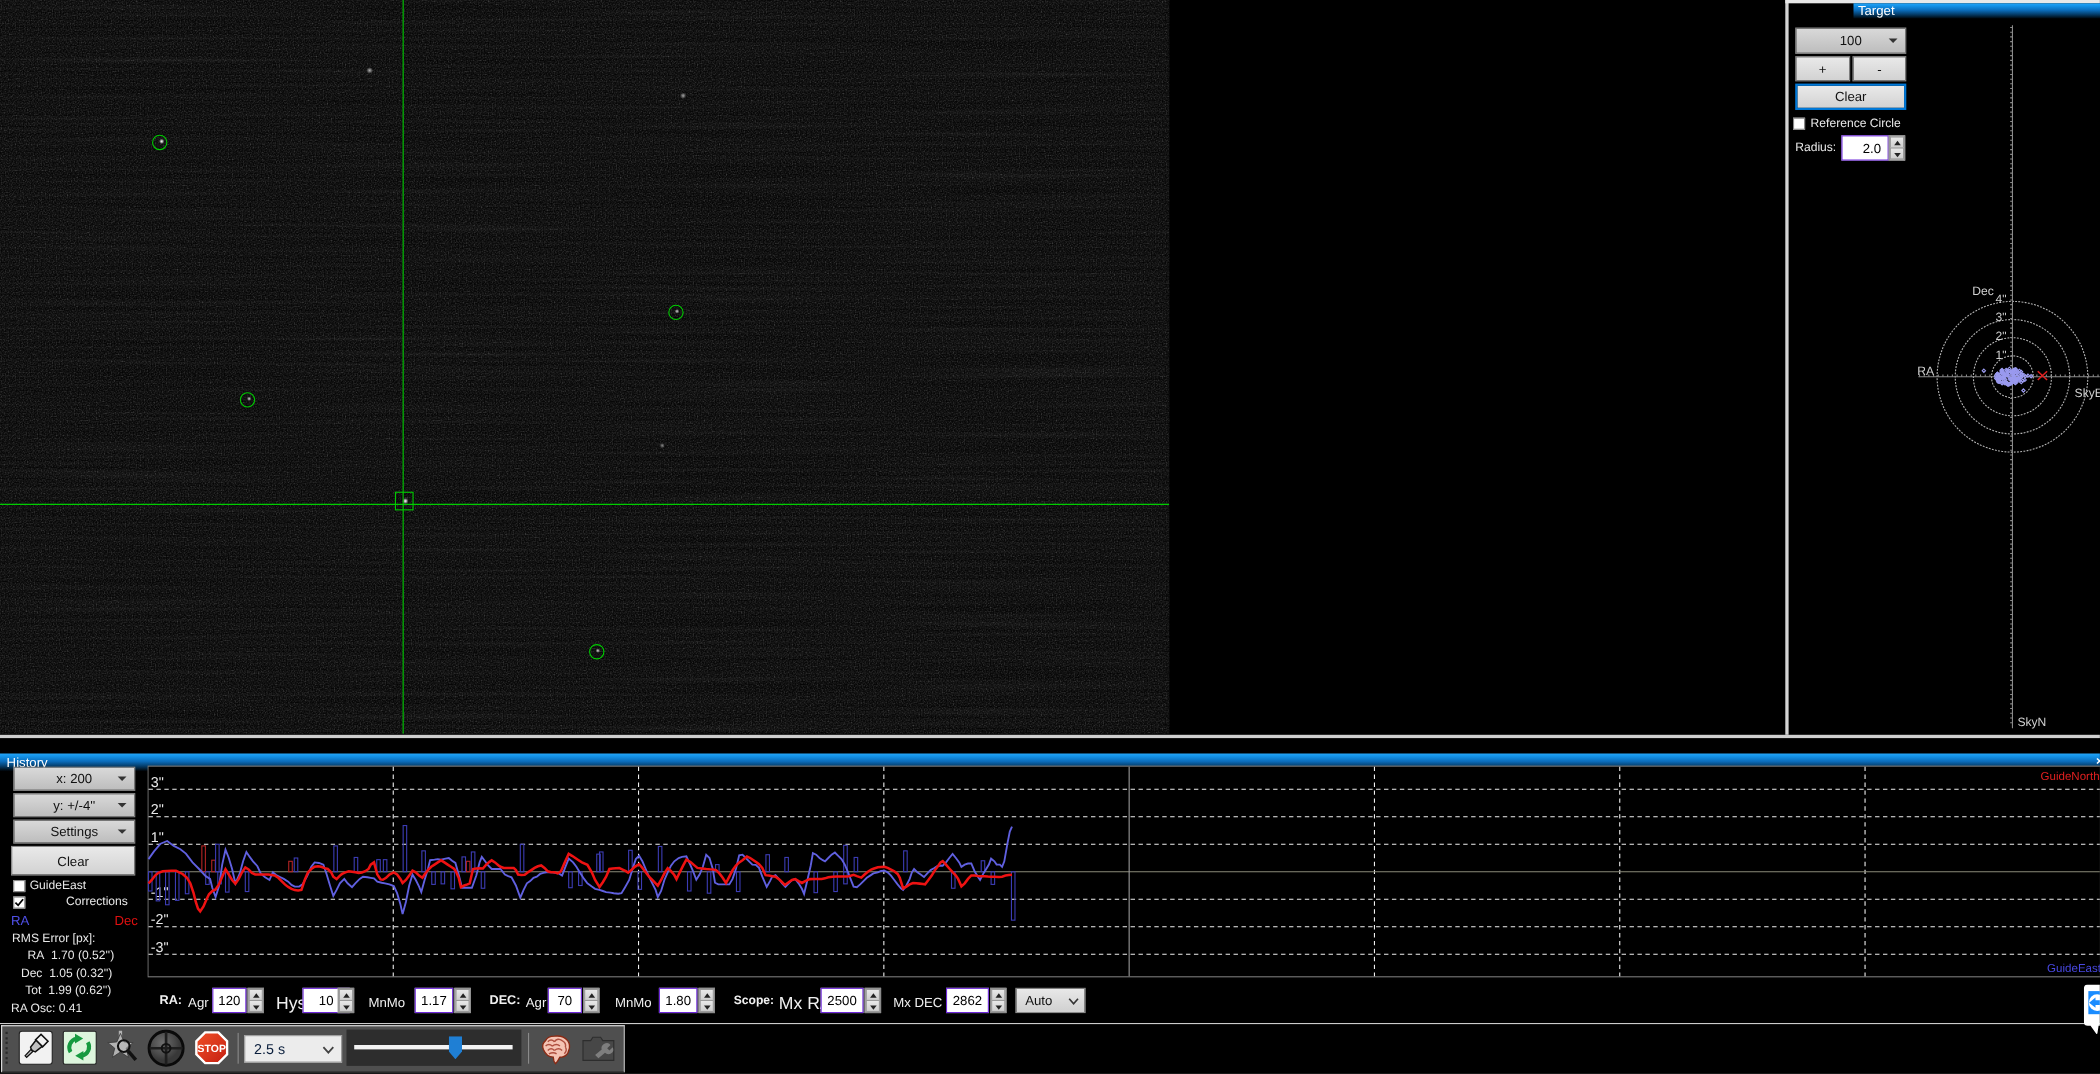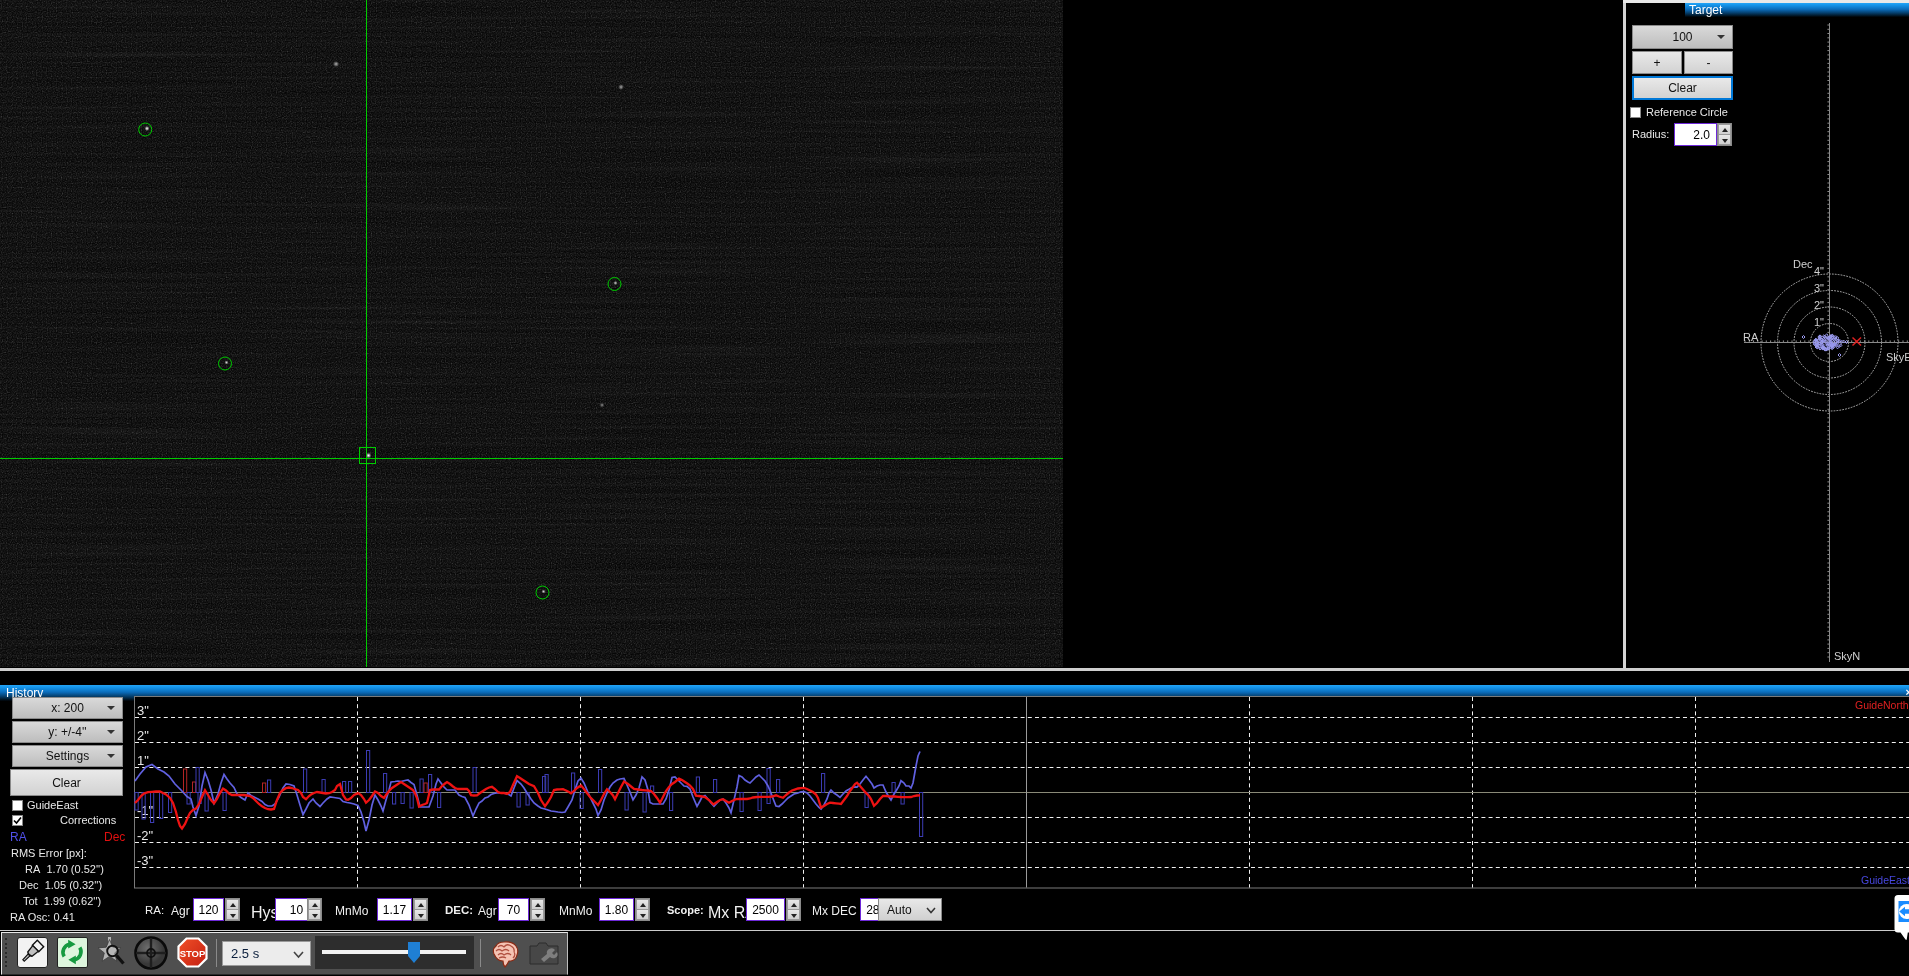--- a/index.html
+++ b/index.html
@@ -374,21 +374,21 @@
       <rect x="865" y="792.5" width="3.2" height="15.0" stroke="#3c3cb4"></rect>
       <rect x="892" y="782.5" width="3.2" height="10.0" stroke="#3c3cb4"></rect>
       <rect x="901" y="792.5" width="3.2" height="11.5" stroke="#3c3cb4"></rect>
       <rect x="919.5" y="792.5" width="3.2" height="44.0" stroke="#3c3cb4"></rect>
     </g>
   <polyline id="blueline" fill="none" stroke="#6060e0" stroke-width="1.7" points="135,781 140,774 146,767 152,764.5 158,769 164,772 169,776 175,784 181,790 187,796.5 191,799 193,807 196,815.5 199,806 202,786 205,772.5 208,780 211,790 214,803 218,794 221,783 224,774.5 227,779 230,783 234,787.5 237,794 241,797.5 245,800 248,793 251,795.5 255,797.5 258,799 262,801.5 265,804.5 268,806 272,806 275,804 279,797 283,788 286,784 290,784.5 294,786 297,795 300,805 303,814.5 306,809 309,803 313,799 316,803 320,806.5 323,803 327,799 330,797 334,797.5 337,798 340,798.5 343,801.5 347,802.5 350,803 354,804 358,805.5 361,812 364,822 366,831 369,820 372,805 375,795 378,800 381,806 383,811 386,800 389,790 391,782 395,781.5 398,781 401,781.5 405,780.5 408,780 411,782.5 414,784.5 417,795 420,807 424,807 427,807 429,807 433,796 436,784 438,779 441,783 444,787 447,790 450,790 455,790 459,795 462,796.5 465,797.5 469,805 473,816 476,809 479,803 482,801 485,798 488,797 491,794.5 494,793.5 498,792.7 502,793 505,793.5 508,794 511,796 514,788 517,780.5 521,784 524,788 527,793 531,799 534,803 538,806 541,808 545,809 548,810 551,811 555,811.5 558,812 562,812.5 565,812 568,807 572,800 575,790 578,781 581,778 584,783 587,790 590,797 593,803 596,809 598,815.5 601,810 604,800 607,793 610,787 613,783 617,780 620,779 624,778.5 627,785 630,792 633,799.8 636,795 639,788 642,777 645,780 648,790 650,802.5 653,804 656,804 660,804 663,804 666,799 669,790 672,777.5 675,777 678,780 681,783 684,786 687,786.3 690,789 693,797 697,806.3 700,801 702,797 705,795.6 708,799 711,803 714,806.3 717,803 720,800 723,799.2 726,803 729,808 731,812.7 734,800 737,787 739,775.6 742,777 745,780 748,782 750,783 753,780 756,777 759,775 762,778 765,781 768,786 771,793 774,801 776,806 779,806.5 782,804 785,801 788,798 791,796 794,794 798,793 801,791.8 804,791.5 807,793 810,796 813,800 816,804 819,807.5 821,809 824,805 827,799 829,793 831,790 834,793 837,795 840,797.3 843,794 846,791 849,789.3 852,787.5 855,786.8 857,787 860,784 863,780 866,776.3 869,780 872,784 874,788 877,786 880,785 883,785 886,792 889,797 891,800 894,794 896,791 899,786 901,780.6 904,783 906,786 909,786 911,788 913,783 916,766 918,756 920,751.5 "></polyline>
   <polyline id="redline" fill="none" stroke="#ee1212" stroke-width="2.3" points="135,803 138,800 141,796 144,793.5 148,792.1 152,791.8 156,791.5 160,791.5 163,793 166,794.5 170,798 173,803 176,812 178,820 180,826 182,828.5 185,824 188,817 190,813 193,810 196,808.6 199,804 202,797 205,790.2 208,795 211,800 214,803.3 217,799 220,793 223,788.6 226,790.5 229,793.5 232,795 236,795 240,795 244,795 247,795.5 250,796 253,798 256,801 259,804 262,806.3 265,808 268,809.2 271,809.5 274,809 277,800 280,793 283,790 286,788 289,787.5 292,788 295,789.2 298,790 301,793 303,797 306,799.2 309,796 311,794.5 314,793 317,792 320,792.5 323,793 326,793.5 329,793.2 332,792 335,790 337,786 340,784 343,795 346,799.5 348,799.8 351,798 354,795 358,793.1 361,795 364,799 366,802.7 369,800 372,796 375,791.5 378,793 381,796 384,798 386,795 389,791 392,788 395,786 398,784 401,782.1 404,784 407,786 410,788 413,790 415,793.3 417,798 419,806.5 422,805 425,804 427,803 430,790 433,789.5 436,789.4 439,789.5 442,786 445,783.5 447,782.1 450,784 453,786.5 455,788 458,789 461,789 464,789 467,789 469,791 471,795.1 474,795.5 477,795.3 480,793 483,791 486,789 489,787.5 492,786.8 495,789 498,792.1 501,793 504,793 507,793.9 510,792 513,785 517,776.2 520,778 523,780 526,782 529,784 534,786.2 538,793 541,800 545,806.3 548,802 551,797 554,790 557,789.5 560,789.3 563,789.2 566,790.5 569,792 571,793.3 574,791 577,788 581,785.6 584,789 587,793 590,797 593,800 596,803 598,805.1 601,800 604,794 607,789.2 610,792 613,795.5 615,799.2 618,793 621,787 624,781.5 628,784 631,786.5 634,789 638,789.5 642,790 645,790.3 648,790.5 651,791 654,794 657,798 660,802.7 663,797 666,791 669,787 672,784 675,782 679,778.6 682,780 685,782 688,784 690,785.6 693,789 696,795.6 699,796 702,796.5 705,797 709,800 713.5,804.5 717,802 720,800 723,799.2 726,801 729,802.7 732,801 736,799.2 740,799 744,799 747,799 750,798.5 753,797.5 757,797 761,796.8 765,796.8 769,796.8 772,796.5 776,795.3 779,796.5 783,797.8 786,795 789,792.5 792,790.5 794,789.8 798,788.5 801,788.2 804,787.9 807,789 810,790.5 813,792 816,794.5 818,798 821,807.6 824,806 827,804 830,802.7 833,803 836,803.3 839,803.6 841,803.9 844,800 847,796 850,791 853,787 855,784 857,782.8 860,786 863,789.5 866,792.9 869,796 871,799 874,805.8 877,803 880,799 883,795.9 886,796 889,796.3 892,796.5 895,796.5 898,796.8 901,797 904,797.1 908,797.2 911,797 914,796 917,795.5 920,795.3 "></polyline>
 </svg>
 
 <div id="paramrow">
-    <div class="abs" style="left:145px;top:904px;font-size:11.5px;font-weight:normal;color:#f0f0f0;">RA:</div>
+    <div class="abs" style="left:145px;top:904px;font-size:11.5px;font-weight:bold;color:#f0f0f0;">RA:</div>
     <div class="abs" style="left:171px;top:904px;font-size:12px;color:#f0f0f0;">Agr</div>
     <div class="abs editbox" style="left:193px;top:898px;width:31px;height:23px;">120</div>
     <div class="abs spin" style="left:225px;top:898px;height:23px;">
       <div class="up"></div>
       <div class="dn"></div>
     </div>
     <div class="abs" style="left:251px;top:904px;font-size:16px;color:#f0f0f0;">Hys</div>
     <div class="abs editbox" style="left:275px;top:898px;width:43px;height:23px;">10</div>
     <div class="abs spin" style="left:307px;top:898px;height:23px;">
       <div class="up"></div>
@@ -419,21 +419,21 @@
     <div class="abs spin" style="left:786px;top:898px;height:23px;">
       <div class="up"></div>
       <div class="dn"></div>
     </div>
     <div class="abs" style="left:812px;top:904px;font-size:12px;color:#f0f0f0;">Mx DEC</div>
     <div class="abs editbox" style="left:860px;top:898px;width:39px;height:23px;">2862</div>
     <div class="abs spin" style="left:900px;top:898px;height:23px;">
       <div class="up"></div>
       <div class="dn"></div>
     </div>
-    <div class="abs combo" style="left:878px;top:898px;width:64px;height:23px;background:linear-gradient(to bottom,#e8e8e8,#d0d0d0);">
+    <div class="abs combo" style="left:923px;top:898px;width:64px;height:23px;background:linear-gradient(to bottom,#e8e8e8,#d0d0d0);">
       <span style="position:absolute;left:8px;">Auto</span>
       <svg style="position:absolute;right:5px;top:8px;" width="10" height="7" viewBox="0 0 10 7">
         <path d="M1 1 L5 5.5 L9 1" stroke="#333" stroke-width="1.5" fill="none"></path>
       </svg>
     </div>
   </div>
 
 <div class="abs" style="left:0;top:929.5px;width:1909px;height:1.5px;background:#cccccc"></div>
 <div class="abs" style="left:1px;top:931.5px;width:567px;height:43.5px;background:#4f4f4f;border-top:1px solid #e8e8e8;border-left:1px solid #e8e8e8;border-right:1px solid #bdbdbd;border-bottom:1px solid #2a2a2a;"></div>
 <div id="toolbar">

